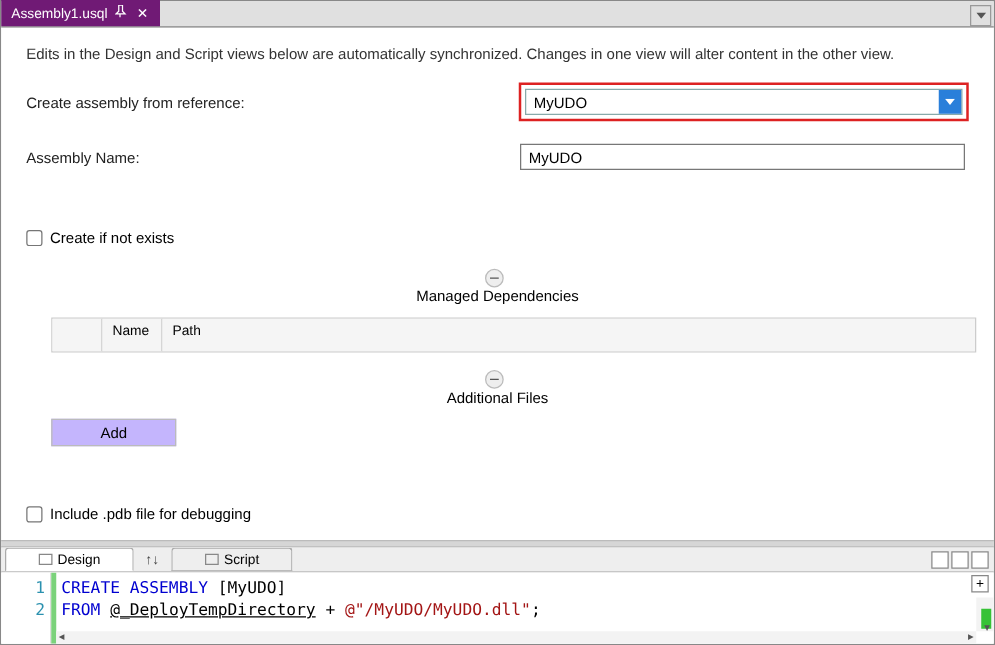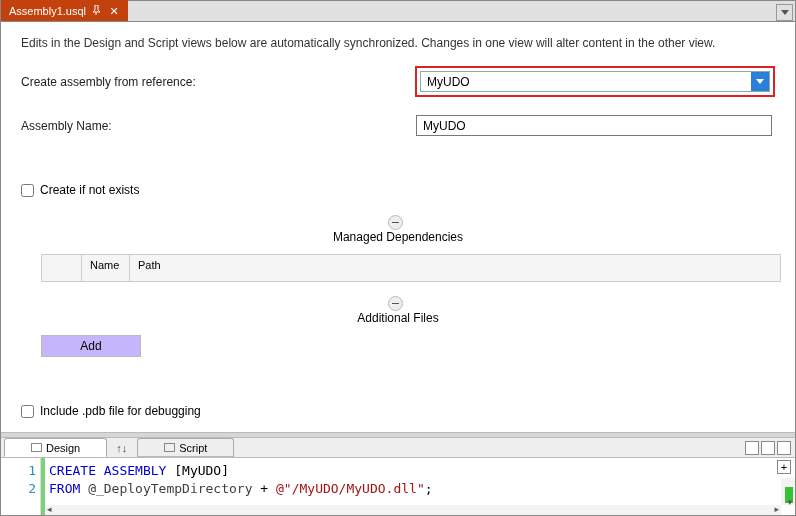--- a/index.html
+++ b/index.html
@@ -2,21 +2,21 @@
 <html><head>
 <meta charset="utf-8">
 <style>
   * { box-sizing: border-box; }
   body { margin: 0; padding: 0; font-family: "Segoe UI", Tahoma, sans-serif; font-size: 12px; background: #fff; color: #000; }
 
   .root { width: 796px; height: 516px; border: 1px solid #888; display: flex; flex-direction: column; background: #fff; }
 
   
   .tabbar { background: #e0e0e0; display: flex; align-items: flex-end; height: 21px; border-bottom: 1px solid #888; position: relative; }
-  .tab { background: #c2410c; color: #fff; padding: 3px 8px; display: flex; align-items: center; gap: 6px; font-size: 11px; height: 21px; }
+  .tab { background: #701a75; color: #fff; padding: 3px 8px; display: flex; align-items: center; gap: 6px; font-size: 11px; height: 21px; }
   .tab .close { width: 12px; height: 12px; line-height: 12px; text-align: center; color: #fff; cursor: pointer; }
   .tabbar-dd { margin-left: auto; width: 17px; height: 17px; border: 1px solid #999; display: flex; align-items: center; justify-content: center; margin-right: 2px; }
   .tabbar-dd svg { width: 8px; height: 5px; }
 
   
   .design-area { padding: 14px 20px 10px 20px; flex: 0 0 auto; background: #fff; }
   .hint-text { color: #333; margin-bottom: 16px; }
   .form-row { display: flex; align-items: center; margin-bottom: 18px; }
   .form-label { width: 395px; color: #222; }
   .dropdown-wrap { position: relative; border: 2px solid #d22; padding: 3px; }
@@ -50,21 +50,21 @@
   .view-tabs .tools { margin-left: auto; display: flex; gap: 2px; margin-right: 4px; }
   .view-tabs .tools .tool { width: 14px; height: 14px; border: 1px solid #888; background: #fff; cursor: pointer; }
 
   
   .code-wrap { flex: 1; display: flex; background: #fff; position: relative; overflow: hidden; }
   .gutter { width: 40px; background: #fff; border-right: 1px solid #ddd; text-align: right; color: #2b91af; font-family: Consolas, monospace; font-size: 13px; padding: 4px 4px 0 0; }
   .gutter div { height: 18px; line-height: 18px; }
   .code { font-family: Consolas, monospace; font-size: 13px; padding: 4px 4px 0 4px; position: relative; flex: 1; border-left: 4px solid #7bd27b; }
   .code .line { height: 18px; line-height: 18px; white-space: pre; }
   .kw { color: #0000D0; }
-  .var { color: #404040; }
+  .var { color: #000000; text-decoration: underline; }
   .str { color: #a31515; }
   .code-wrap .plus-btn { position: absolute; top: 2px; right: 4px; width: 14px; height: 14px; border: 1px solid #888; font-size: 11px; line-height: 12px; text-align: center; cursor: pointer; background:#fff; }
   .code-wrap .right-track { position: absolute; right: 0; top: 20px; bottom: 10px; width: 14px; background: #f3f3f3; }
   .code-wrap .right-track .green-mark { position: absolute; right: 2px; top: 35%; width: 8px; height: 16px; background: #36c236; }
   .code-wrap .right-track .arrow { position: absolute; bottom: -2px; right: 3px; font-size: 9px; color: #555; }
   .code-wrap .bottom-track { position: absolute; left: 44px; right: 14px; bottom: 0; height: 10px; background: #f3f3f3; }
   .code-wrap .bottom-track .arrow-l { position: absolute; left: 2px; top: -1px; font-size: 9px; color:#555; }
   .code-wrap .bottom-track .arrow-r { position: absolute; right: 2px; top:-1px; font-size: 9px; color:#555; }
 </style>
 </head>

